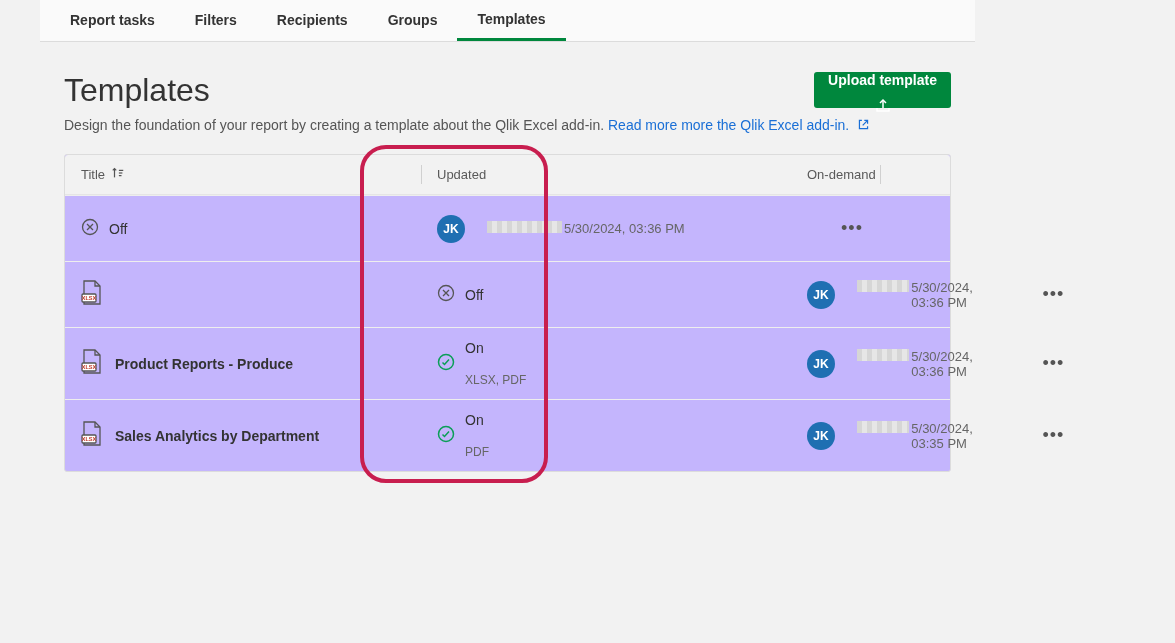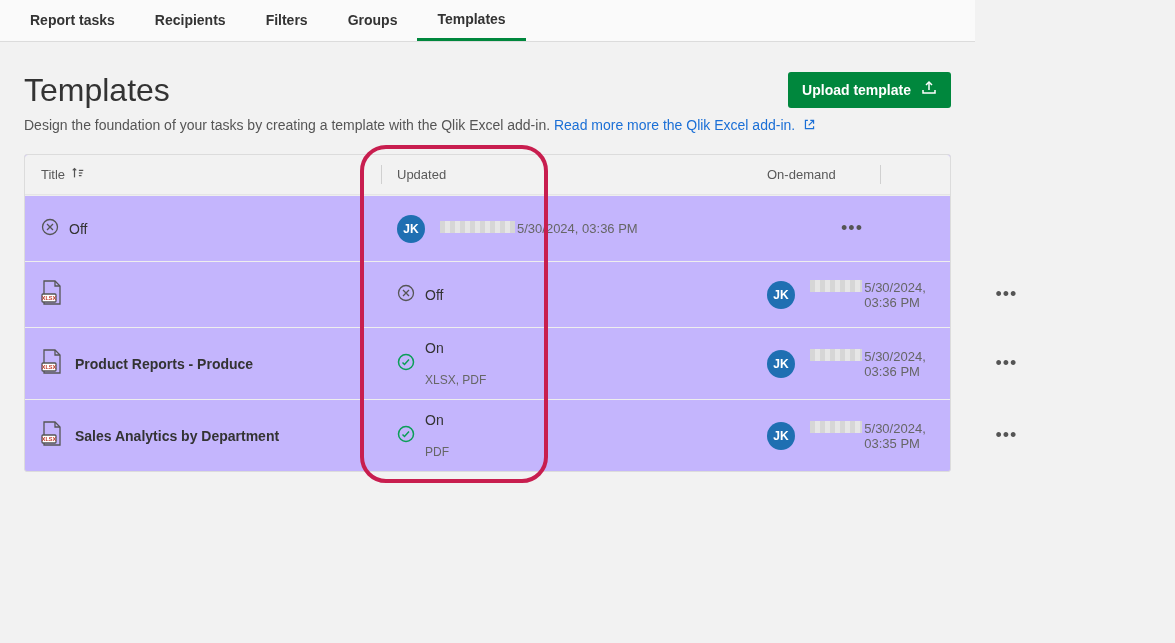--- a/index.html
+++ b/index.html
@@ -3,21 +3,21 @@
 <meta charset="utf-8">
 <style>
   * { box-sizing: border-box; }
   html, body {
     margin: 0; padding: 0;
     font-family: -apple-system, BlinkMacSystemFont, "Segoe UI", Arial, sans-serif;
     background: #f2f2f2;
     color: #333;
     font-size: 14px;
   }
-  .page { width: 975px; height: 643px; position: relative; }
+  .page { width: 975px; height: 643px; position: relative; padding-left: 40px; }
   
   .tabs {
     display: flex;
     align-items: flex-end;
     background: #fafafa;
     border-bottom: 1px solid #dcdcdc;
     height: 42px;
     padding: 0 10px;
   }
   .tab {
@@ -51,20 +51,21 @@
     background: #00873d;
     color: #fff;
     border: none;
     border-radius: 3px;
     height: 36px;
     padding: 0 14px;
     display: flex; align-items: center; gap: 10px;
     font-size: 14px;
     font-weight: 600;
     cursor: pointer;
+    flex-direction: column;
   }
   .subtext {
     font-size: 14px;
     color: #555;
     margin-bottom: 20px;
   }
   .subtext a { color: #1a6fd6; text-decoration: none; }
   .ext-icon { display: inline-block; vertical-align: middle; margin-left: 4px; }
   
   .table {
@@ -101,21 +102,21 @@
     border-top: 1px solid #eee;
   }
   .row:first-child { border-top: none; }
   .cell { padding: 12px 16px; display: flex; align-items: center; gap: 12px; }
   .file-icon { flex-shrink: 0; }
   .row-title { font-size: 14px; color: #333; font-weight: 600; }
   .ondemand { display: flex; align-items: center; gap: 10px; }
   .od-text { display: flex; flex-direction: column; gap: 17px; }
   .od-main { font-size: 14px; color: #333; }
   .od-sub { font-size: 12px; color: #666; }
-  .updated-cell { display: flex; align-items: center; gap: 15px; }
+  .updated-cell { display: flex; align-items: center; gap: 22px; }
   .avatar {
     width: 28px; height: 28px; border-radius: 50%;
     background: #1f6fb2; color: #fff;
     display: flex; align-items: center; justify-content: center;
     font-size: 12px; font-weight: 600;
     flex-shrink: 0;
   }
   .updated-meta { display: flex; flex-direction: row; gap: 2px; }
   .redacted {
     width: 75px; height: 12px;
@@ -138,22 +139,22 @@
     border-radius: 26px;
     pointer-events: none;
   }
 </style>
 </head>
 <body>
 <div class="page">
 
 <div class="tabs">
   <div class="tab">Report tasks</div>
+  <div class="tab">Filters</div>
   <div class="tab">Recipients</div>
-  <div class="tab">Filters</div>
   <div class="tab">Groups</div>
   <div class="tab active">Templates</div>
 </div>
 
 <div class="content">
 
   <div class="heading-row">
     <h1>Templates</h1>
     <button class="upload-btn">
       <span>Upload template</span>
@@ -161,21 +162,21 @@
         <svg width="16" height="16" viewBox="0 0 16 16" fill="none" stroke="#fff" stroke-width="1.5">
           <path d="M2 10 v3 h12 v-3"></path>
               <path d="M8 2 v8"></path>
               <path d="M5 5 l3-3 3 3"></path>
         </svg>
       </span>
     </button>
   </div>
 
   <div class="subtext">
-    <span>Design the foundation of your tasks by creating a template with the Qlik Excel add-in. </span>
+    <span>Design the foundation of your report by creating a template about the Qlik Excel add-in. </span>
     <a href="#">
       <span>Read more more the Qlik Excel add-in.</span>
       <span class="ext-icon">
         <svg width="13" height="13" viewBox="0 0 16 16" fill="none" stroke="#1a6fd6" stroke-width="1.5">
           <path d="M6 3 H3 v10 h10 v-3"></path>
               <path d="M9 3 h4 v4"></path>
               <path d="M13 3 L7 9"></path>
         </svg>
       </span>
     </a>

